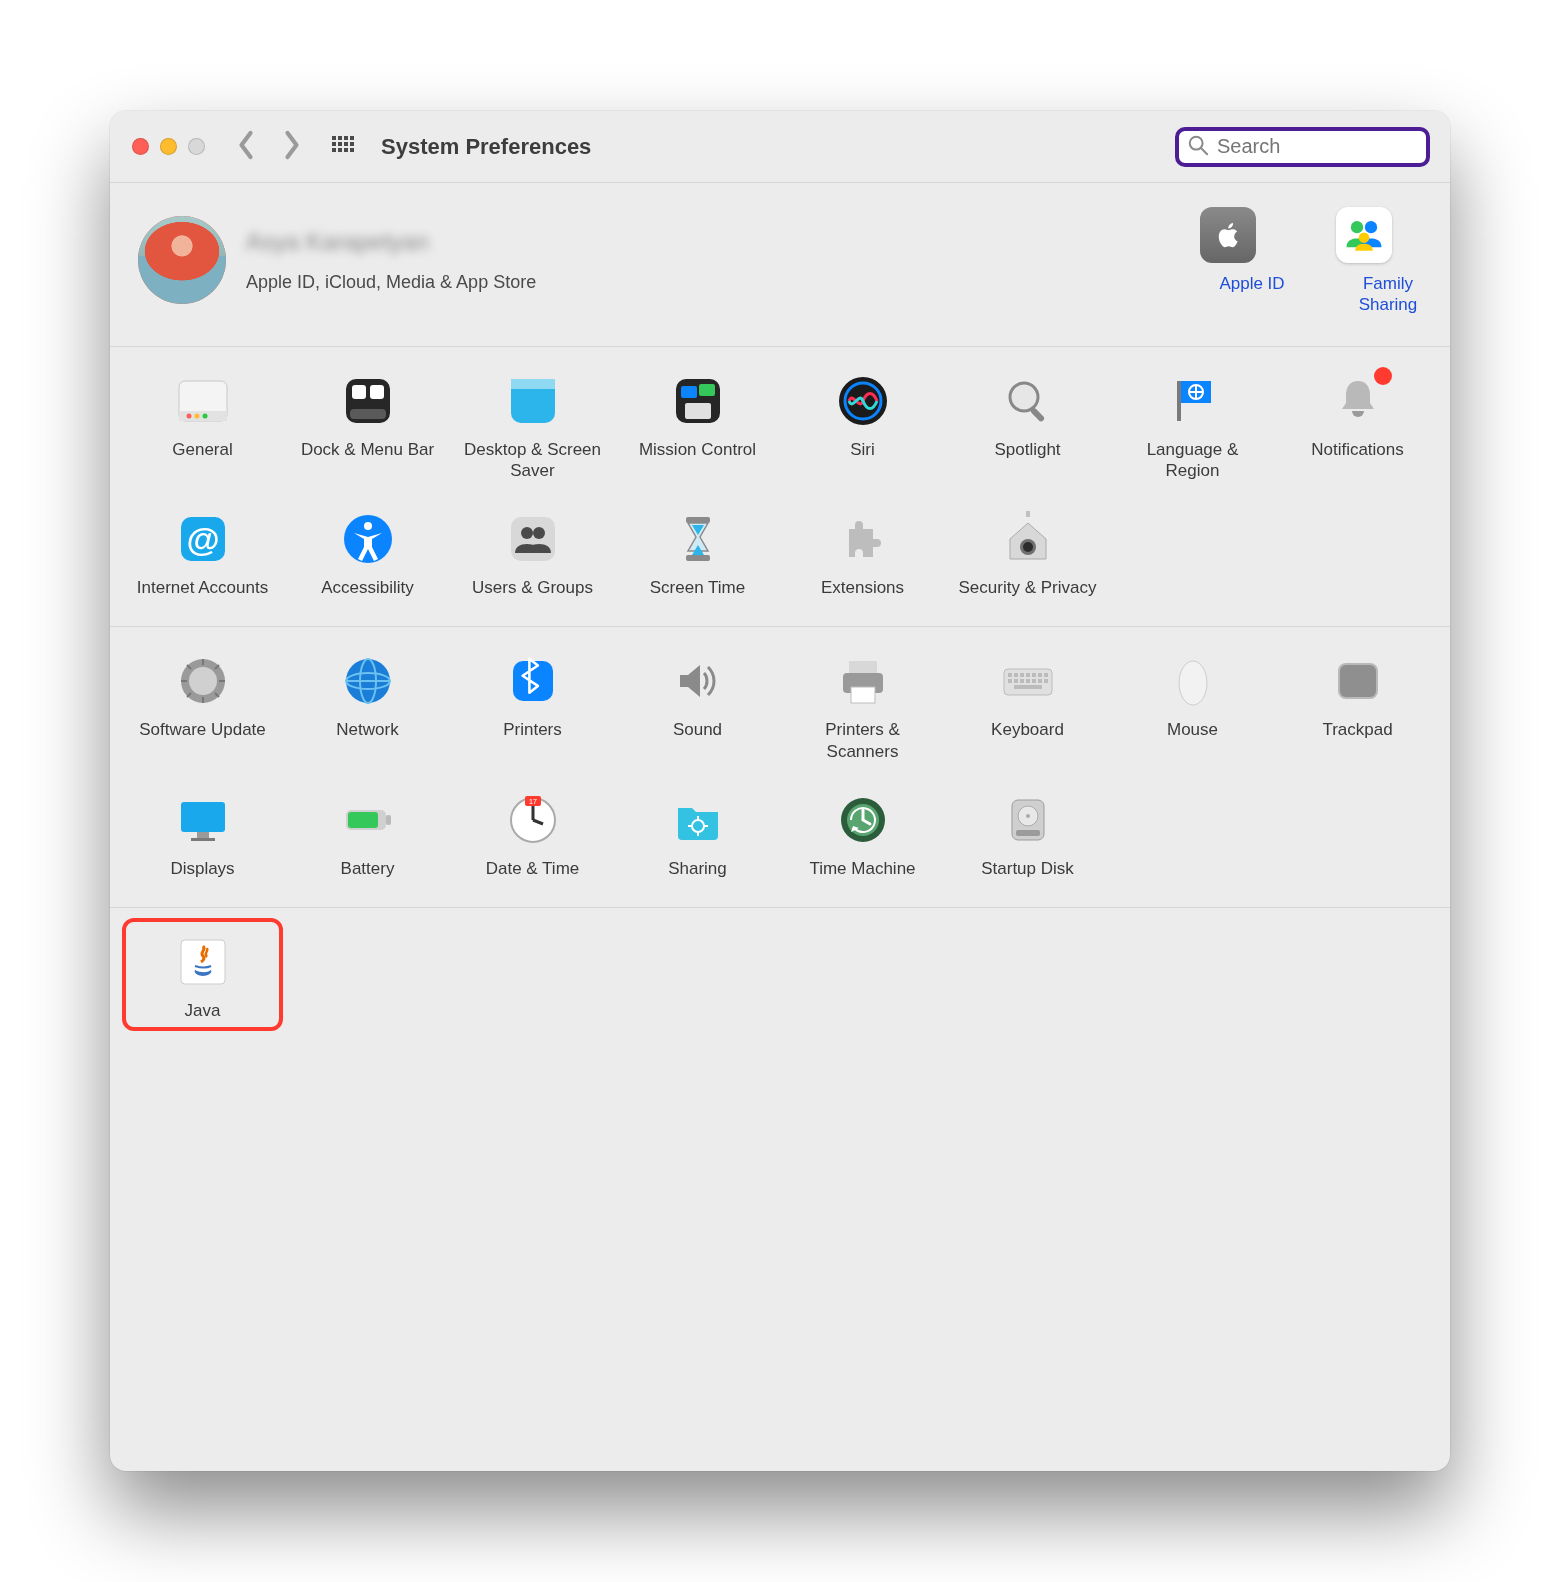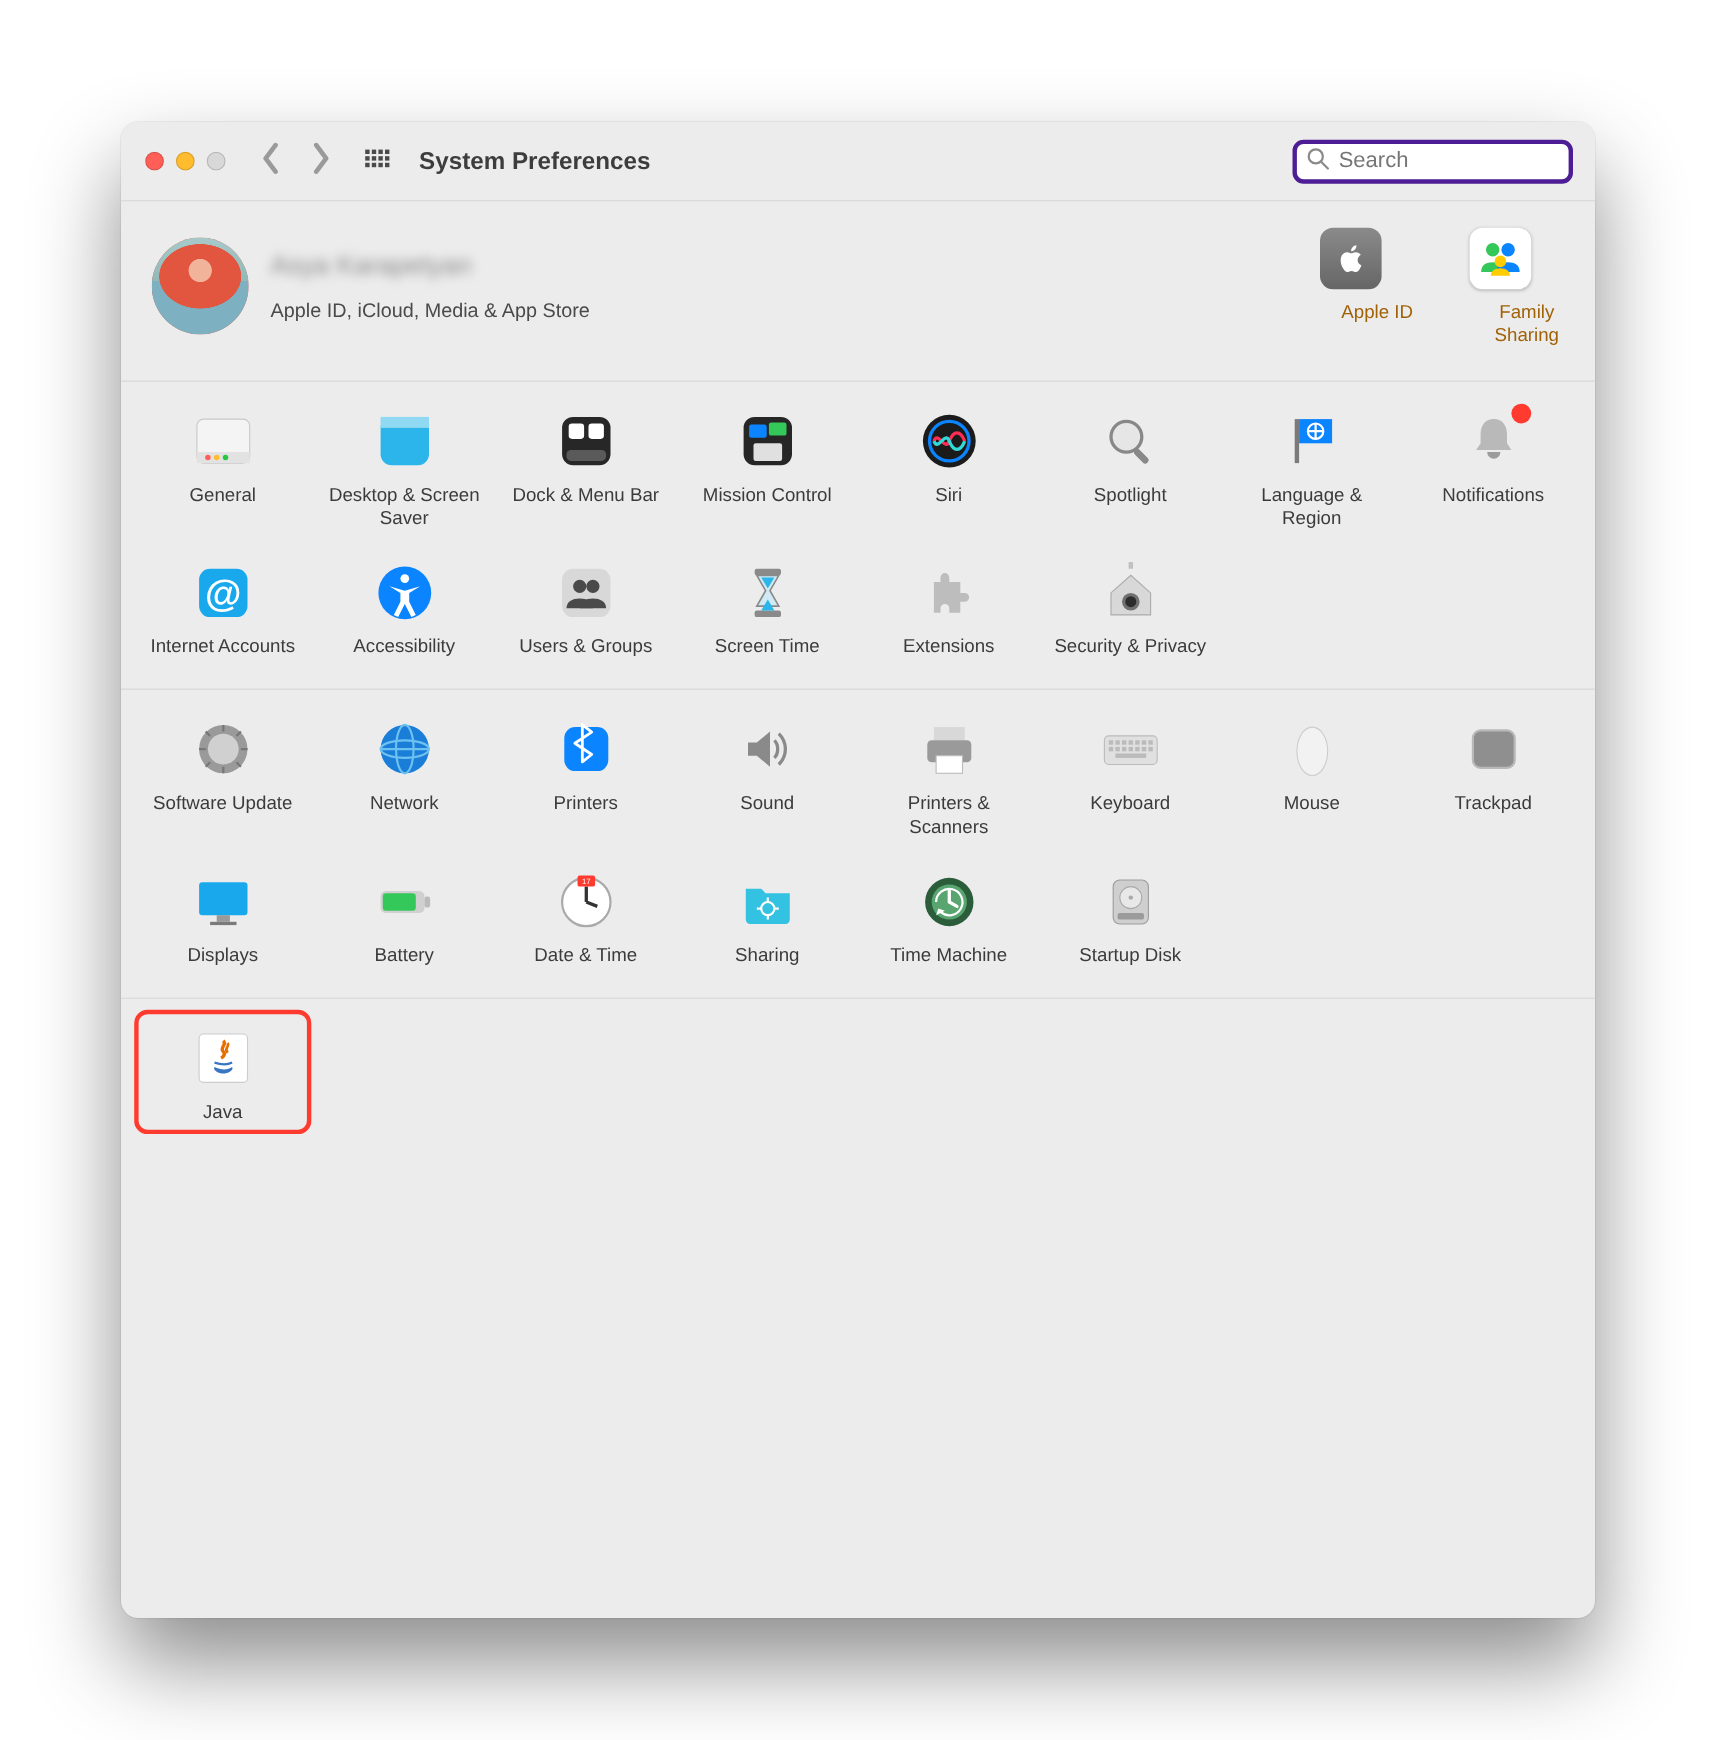--- a/index.html
+++ b/index.html
@@ -80,21 +80,21 @@
     width: 116px;
     display: flex; flex-direction: column; align-items: center;
     text-align: center;
     cursor: default;
   }
   .pref .ico {
     width: 60px; height: 60px;
     display:flex; align-items:center; justify-content:center;
     margin-bottom: 8px;
   }
-  .pref .lbl { font-size: 17px; line-height: 1.25; color: #a16207; margin-left: 48px; }
+  .pref .lbl { font-size: 17px; line-height: 1.25; color: #1d4ed8; margin-left: 48px; }
 
   
   .section {
     padding: 24px 22px 28px 22px;
     border-bottom: 1px solid #d6d6d6;
   }
   .section:last-of-type { border-bottom: none; }
   .row {
     display: grid;
     grid-template-columns: repeat(8, 1fr);
@@ -217,32 +217,32 @@
             <div class="ico">
               <svg width="56" height="56" viewBox="0 0 56 56">
                 <use href="#i-general"></use>
               </svg>
             </div>
             <div class="lbl">General</div>
           </div>
           <div class="pref-item">
             <div class="ico">
               <svg width="56" height="56" viewBox="0 0 56 56">
+                <use href="#i-dock"></use>
+              </svg>
+            </div>
+            <div class="lbl">Dock &amp; Menu Bar</div>
+          </div>
+          <div class="pref-item">
+            <div class="ico">
+              <svg width="56" height="56" viewBox="0 0 56 56">
                 <use href="#i-desktop"></use>
               </svg>
             </div>
             <div class="lbl">Desktop &amp; Screen Saver</div>
-          </div>
-          <div class="pref-item">
-            <div class="ico">
-              <svg width="56" height="56" viewBox="0 0 56 56">
-                <use href="#i-dock"></use>
-              </svg>
-            </div>
-            <div class="lbl">Dock &amp; Menu Bar</div>
           </div>
           <div class="pref-item">
             <div class="ico">
               <svg width="56" height="56" viewBox="0 0 56 56">
                 <use href="#i-mission"></use>
               </svg>
             </div>
             <div class="lbl">Mission Control</div>
           </div>
           <div class="pref-item">

